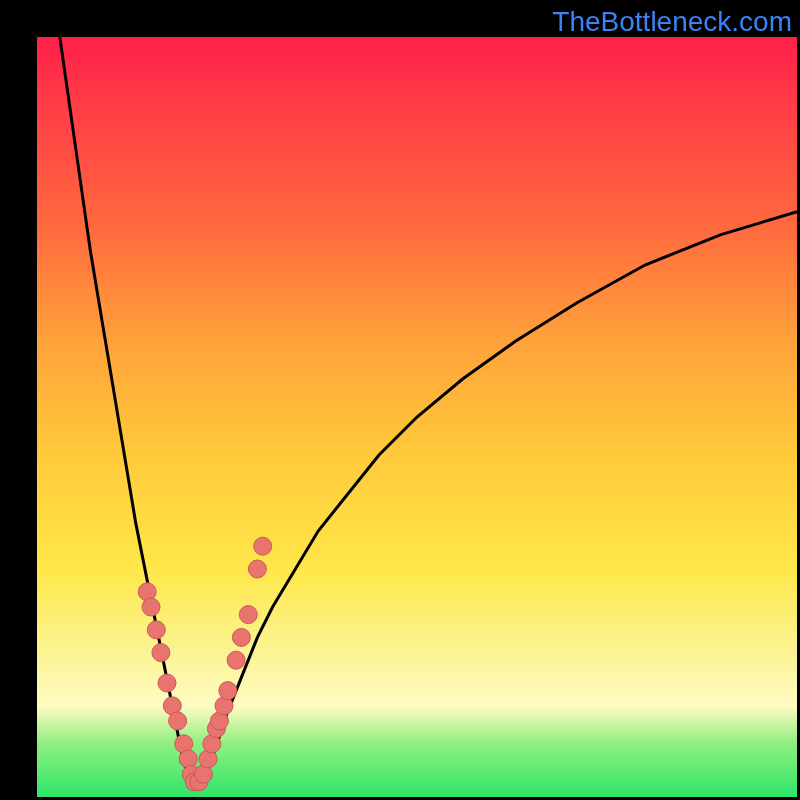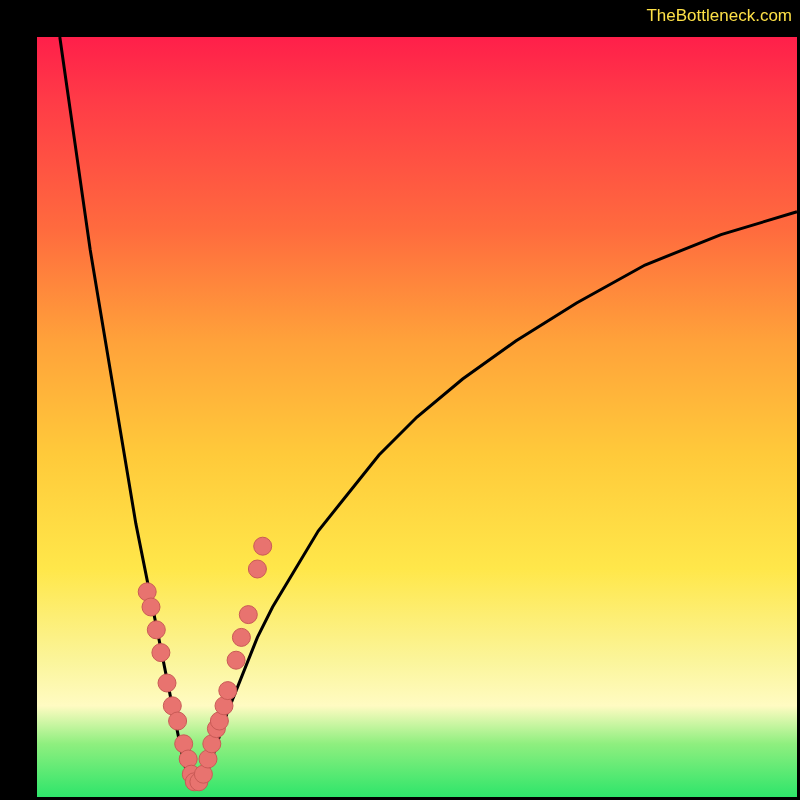--- a/index.html
+++ b/index.html
@@ -37,22 +37,22 @@
       #fbf59a 82%,
       #fffbc2 88%,
       #8fef7f 93%,
       #2ee56a 100%
     );
   }
   .watermark {
     position: absolute;
     top: 6px;
     right: 8px;
-    color: #fde047;
-    font-size: 17px;
+    color: #3b82f6;
+    font-size: 28px;
     font-weight: 500;
     user-select: none;
   }
   svg.curve {
     position: absolute;
     left: 0;
     top: 0;
     width: 760px;
     height: 760px;
     overflow: visible;

